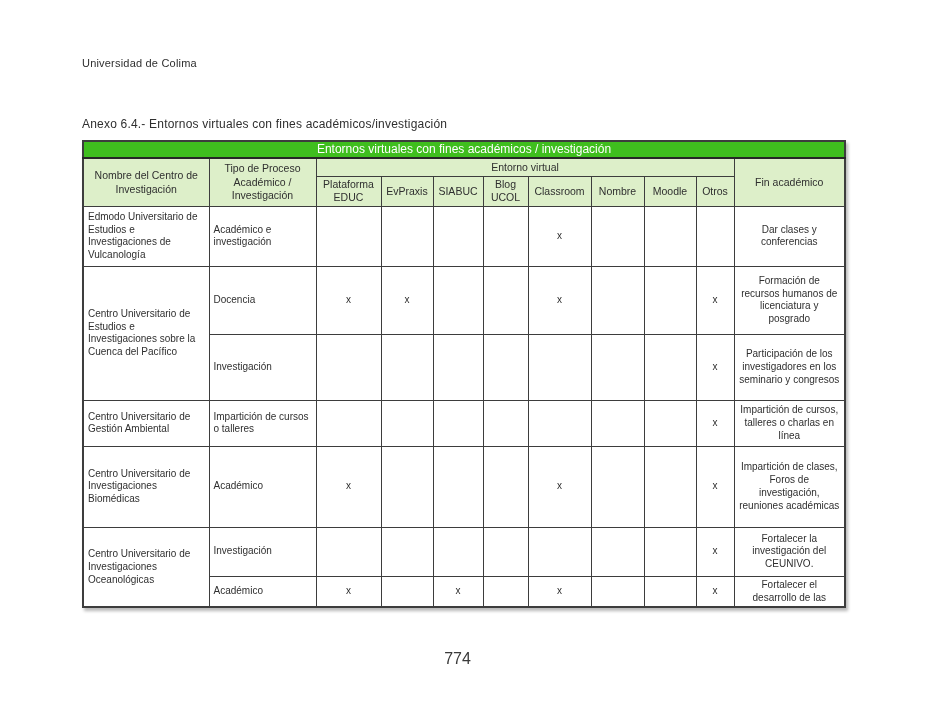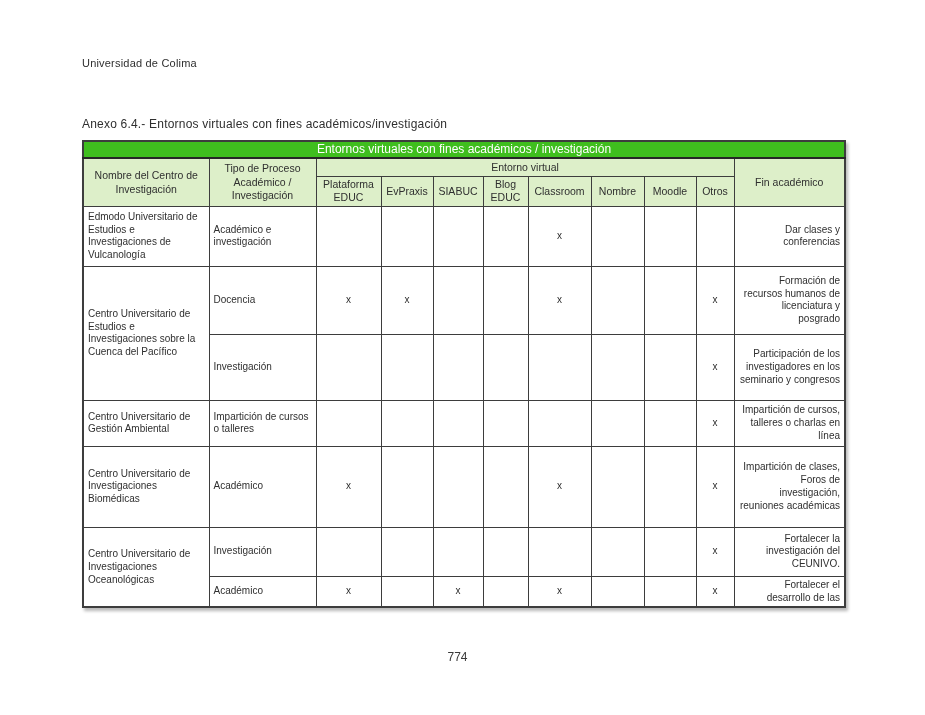--- a/index.html
+++ b/index.html
@@ -46,25 +46,25 @@
     text-align: center;
     font-size: 10.5px;
     padding: 1px 2px;
   }
   tr.envgroup th { height: 18px; }
   tr.envnames th { height: 30px; }
   td.center-col, td.process-col {
     text-align: left; padding: 2px 4px;
   }
   td.mark { text-align: center; padding: 0; }
-  td.purpose-col { text-align: right; padding: 2px 4px; }
+  td.purpose-col { text-align: center; padding: 2px 4px; }
   .pagenum {
     position: absolute; left: 0; top: 650px;
     width: 915px; text-align: center;
-    font-size: 12px; color: #3a3a3a;
+    font-size: 16px; color: #3a3a3a;
   }
 </style>
 </head>
 <body>
 
 <div class="letterhead">Universidad de Colima</div>
 <div class="caption">Anexo 6.4.- Entornos virtuales con fines académicos/investigación</div>
 
 <table class="anexo">
   <colgroup>
@@ -87,21 +87,21 @@
     <tr class="envgroup">
       <th class="hdr" rowspan="2">Nombre del Centro de Investigación</th>
       <th class="hdr" rowspan="2">Tipo de Proceso Académico / Investigación</th>
       <th class="hdr" colspan="8">Entorno virtual</th>
       <th class="hdr" rowspan="2">Fin académico</th>
     </tr>
     <tr class="envnames">
       <th class="hdr">Plataforma EDUC</th>
       <th class="hdr">EvPraxis</th>
       <th class="hdr">SIABUC</th>
-      <th class="hdr">Blog EDUC</th>
+      <th class="hdr">Blog UCOL</th>
       <th class="hdr">Classroom</th>
       <th class="hdr">Nombre</th>
       <th class="hdr">Moodle</th>
       <th class="hdr">Otros</th>
     </tr>
   </thead>
   <tbody>
     <tr style="height:60px">
       <td class="center-col">Edmodo Universitario de Estudios e Investigaciones de Vulcanología</td>
       <td class="process-col">Académico e investigación</td>

